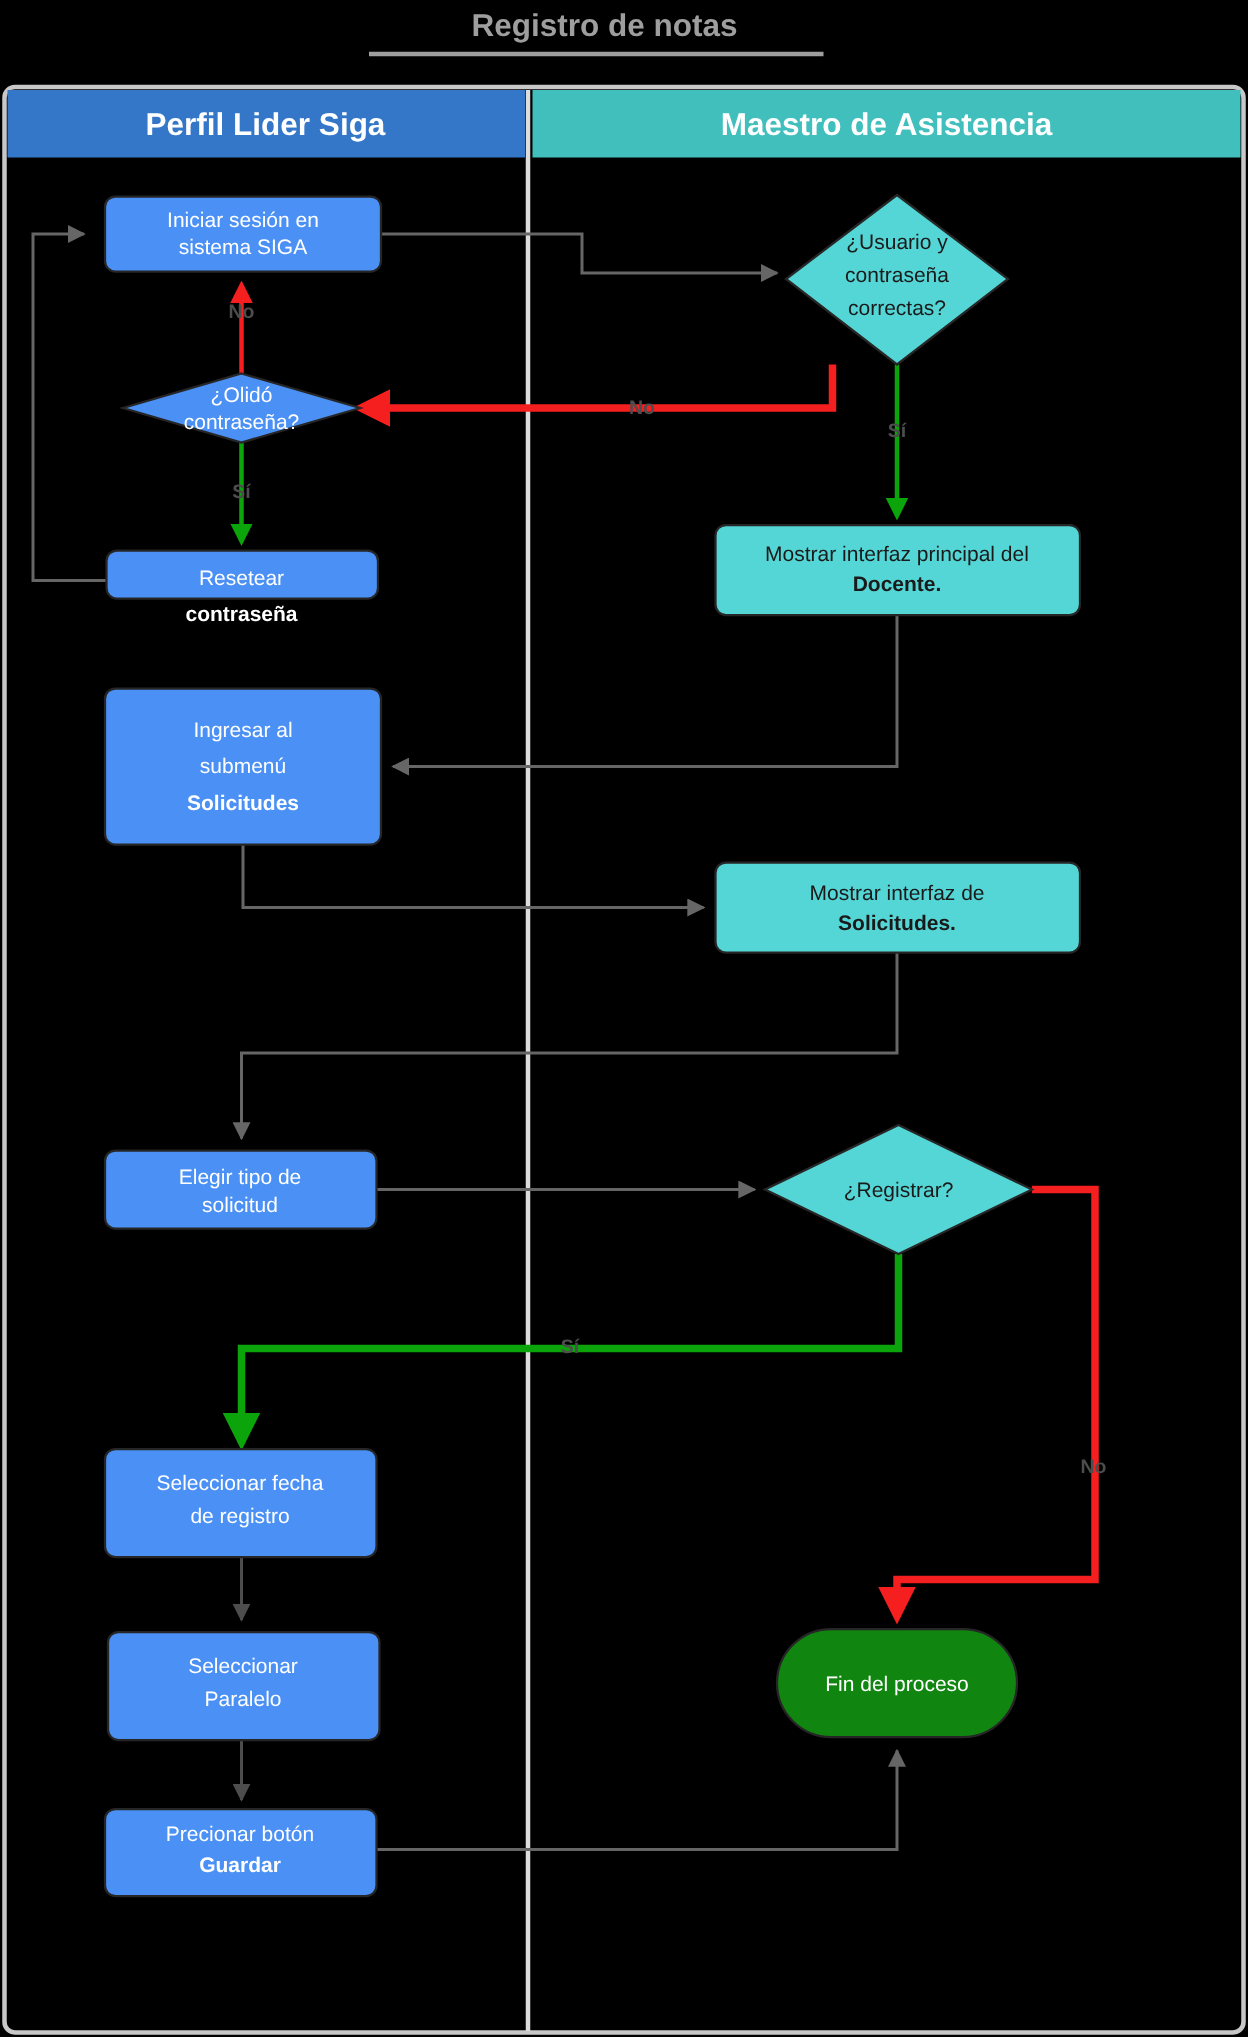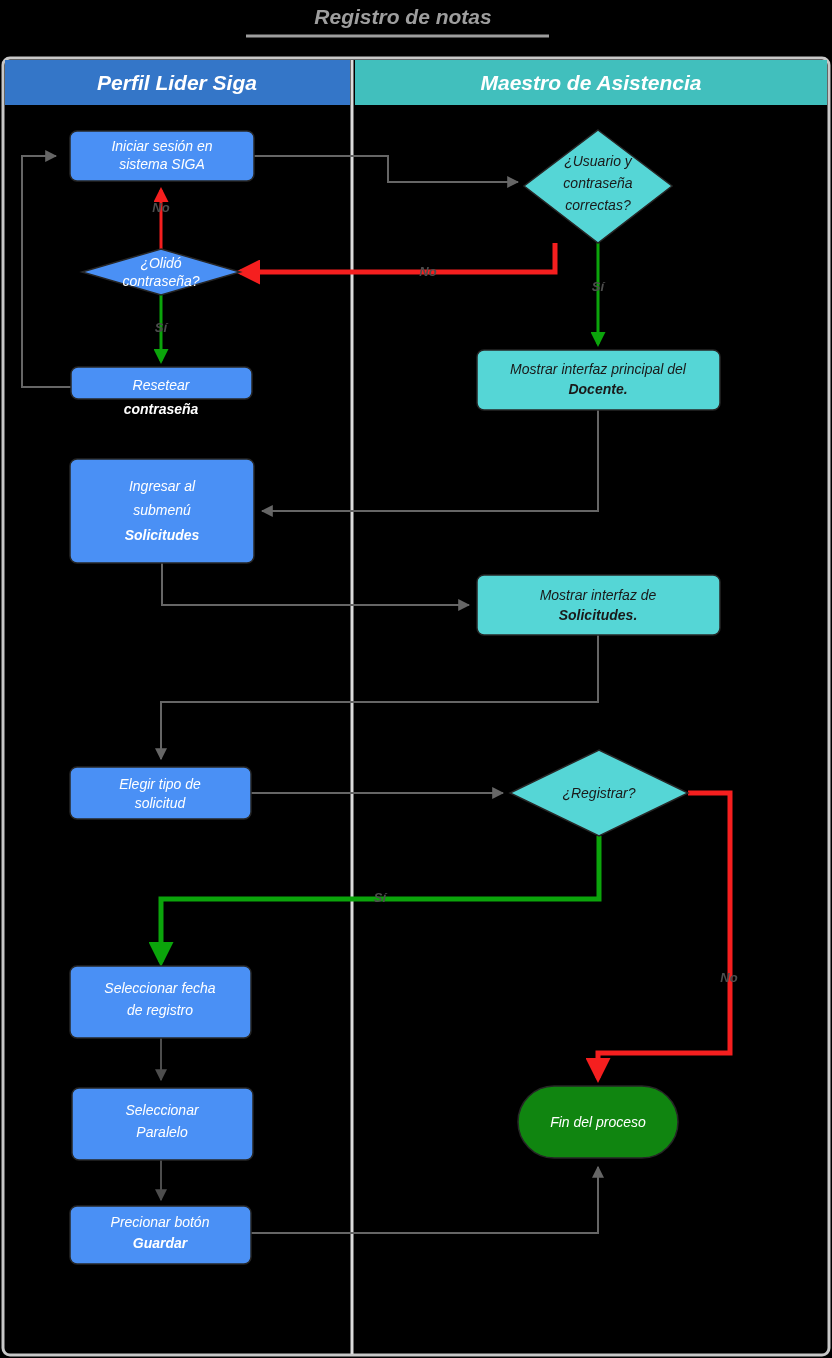--- a/index.html
+++ b/index.html
@@ -13,21 +13,20 @@
     position: relative;
     overflow: hidden;
     font-family: "Liberation Sans", sans-serif;
   }
   #stage {
     position: absolute;
     left: 0; top: 0;
     width: 832px;
     height: 958px;
     background: #000000;
-    font-style: italic;
   }
   #flow-svg {
     position: absolute;
     left: 0; top: 0;
     width: 832px;
     height: 1358px;
     display: block;
   }
   .diagram-title {
     font-size: 21px;

